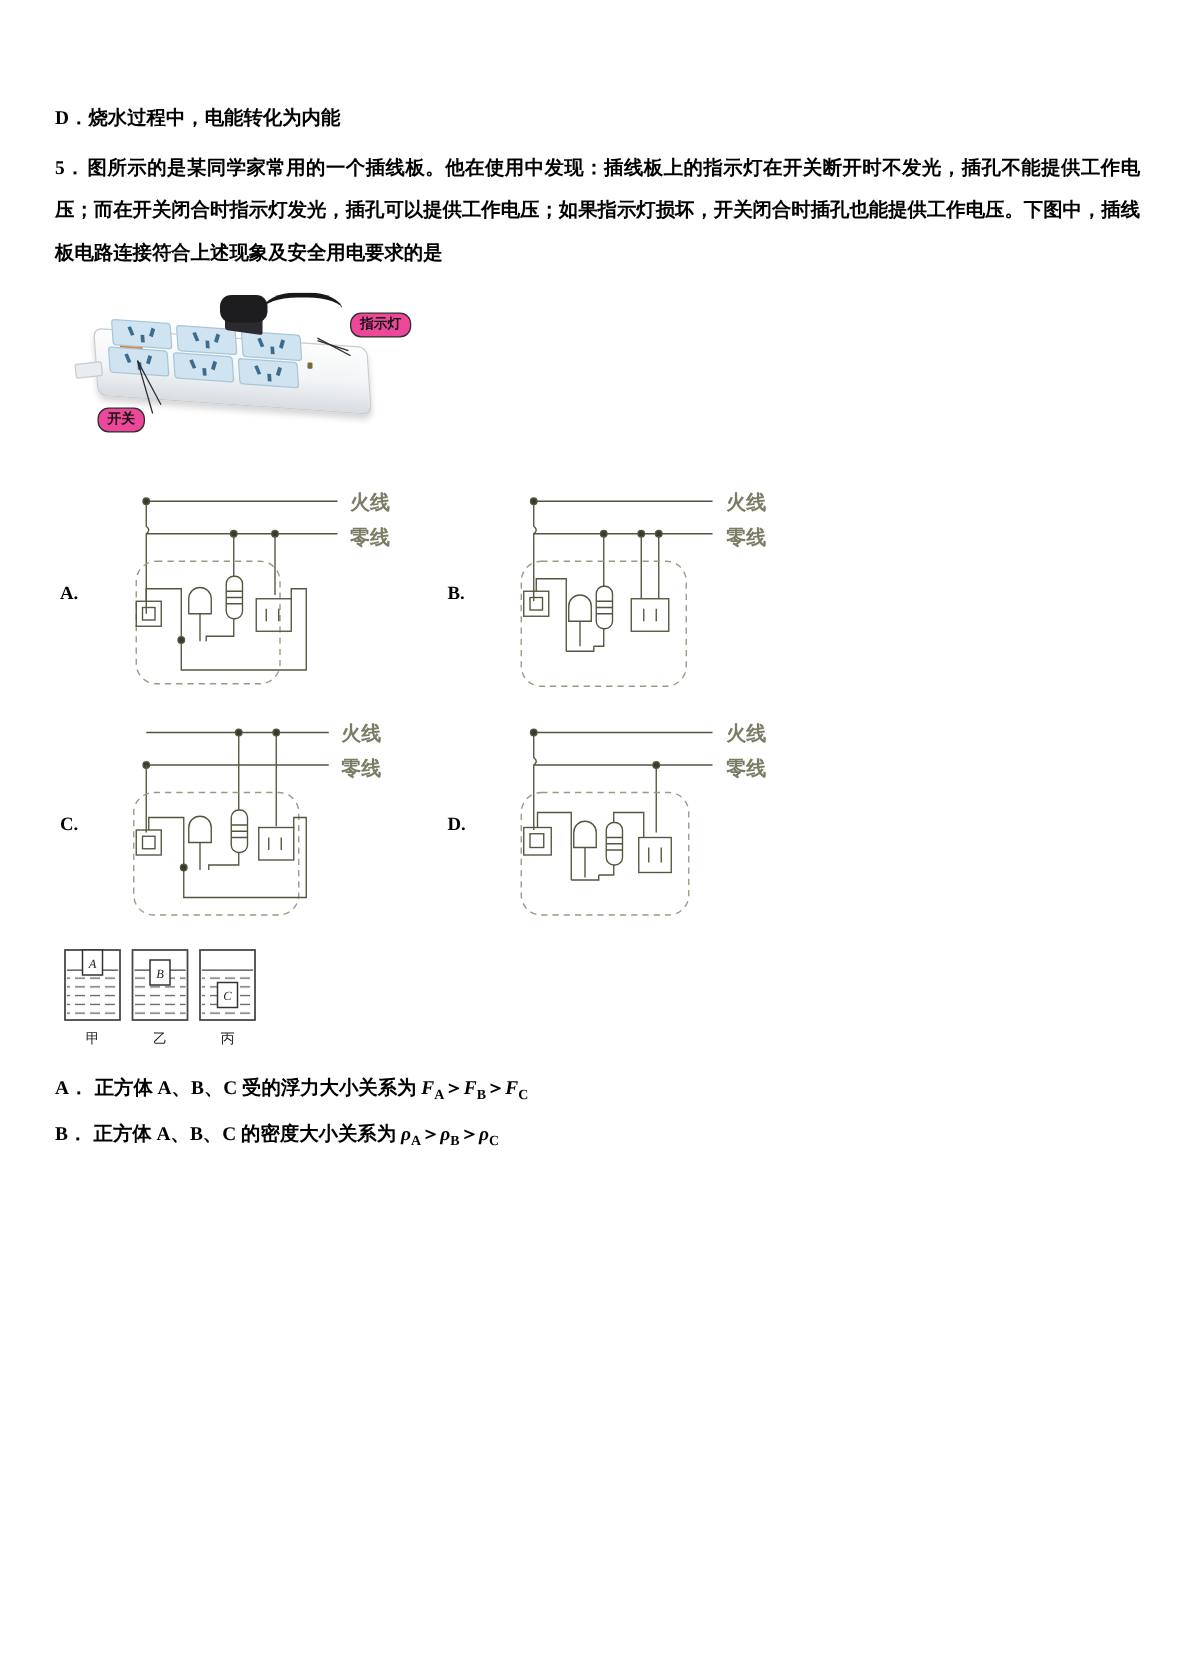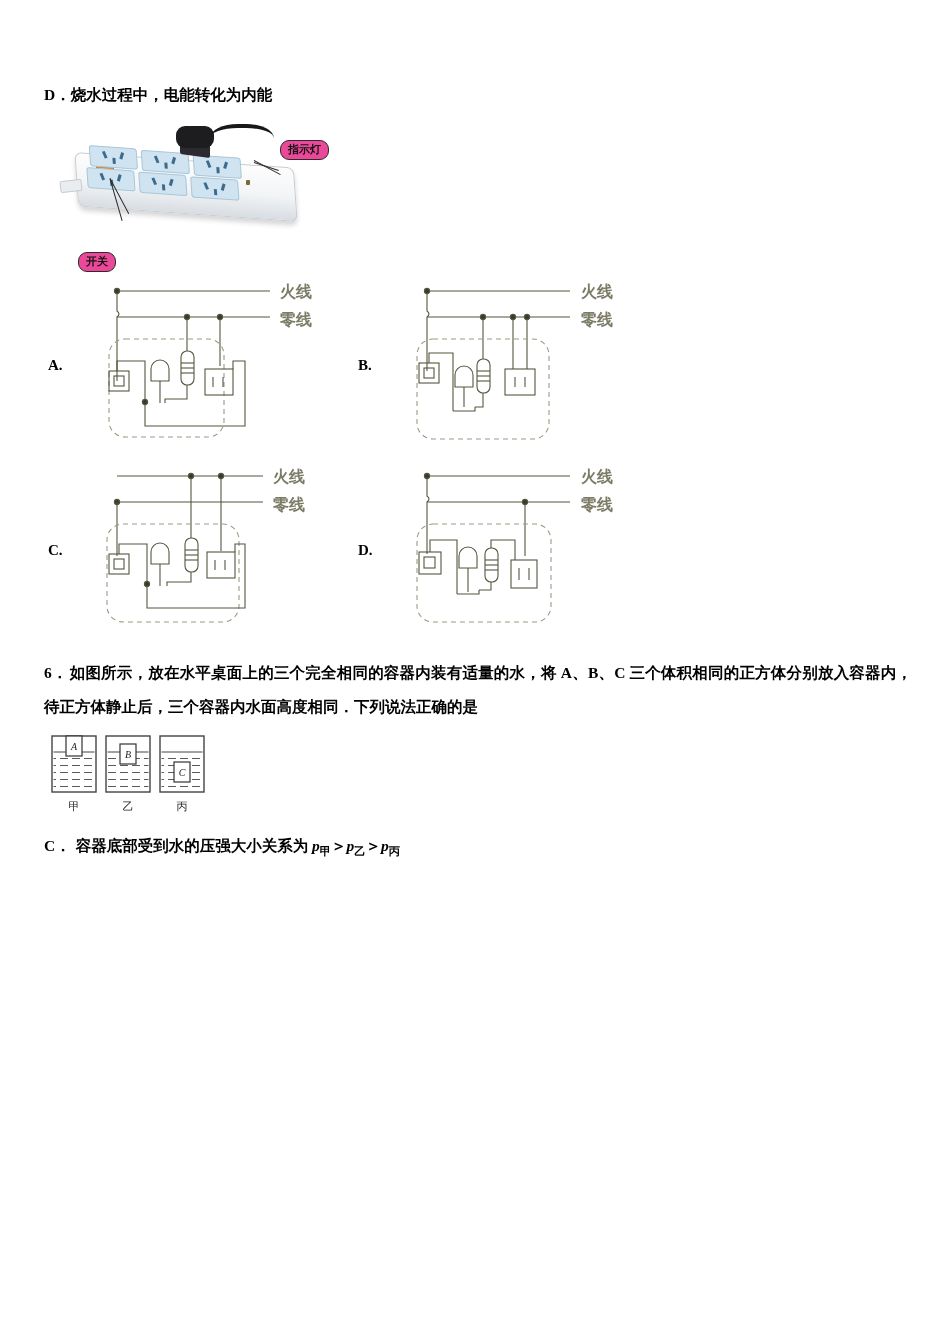--- a/index.html
+++ b/index.html
@@ -165,21 +165,21 @@
     border-radius: 9px;
     background: #ec4899;
     font-size: 11px;
     font-weight: bold;
     padding: 2px 7px 3px 7px;
     line-height: 13px;
     white-space: nowrap;
     color: #111;
   }
   .callout.ind { left: 222px; top: 12px; }
-  .callout.sw  { left: 20px;  top: 88px; margin-top: 36px; }
+  .callout.sw  { left: 20px;  top: 88px; }
   .lead {
     position: absolute;
     background: #2c2c2c;
   }
   .lead.l1 { left: 196px; top: 32px; width: 30px; height: 1px; transform: rotate(28deg); transform-origin: left center; }
   .lead.l2 { left: 196px; top: 34px; width: 26px; height: 1px; transform: rotate(18deg); transform-origin: left center; }
   .lead.l3 { left: 52px;  top: 50px; width: 40px; height: 1px; transform: rotate(62deg); transform-origin: left center; }
   .lead.l4 { left: 52px;  top: 50px; width: 44px; height: 1px; transform: rotate(74deg); transform-origin: left center; }
 
   
@@ -212,20 +212,23 @@
 </head>
 <body>
 
 <div class="page">
   <div class="content">
 
     <div class="opt-top">
       <span>D．</span><span>烧水过程中，电能转化为内能</span>
     </div>
 
+    <div class="qbody">
+      <span class="num">5．</span><span>图所示的是某同学家常用的一个插线板。他在使用中发现：插线板上的指示灯在开关断开时不发光，插孔不能提供工作电压；而在开关闭合时指示灯发光，插孔可以提供工作电压；如果指示灯损坏，开关闭合时插孔也能提供工作电压。下图中，插线板电路连接符合上述现象及安全用电要求的是</span>
+    </div>
 
     <div class="strip-figure">
       <div class="strip-body"></div>
       <div class="strip-plugpin"></div>
       <div class="strip-switch"></div>
       <div class="strip-top">
         <div class="sock s1">
             <i></i>
           </div>
         <div class="sock s2">
@@ -391,23 +394,20 @@
               <line x1="114" y1="112" x2="114" y2="124"></line>
               <line x1="124" y1="112" x2="124" y2="124"></line>
             </g>
             <text x="176" y="26" font-family="'Liberation Sans',sans-serif" font-size="16" font-weight="bold" fill="#7b7b66">火线</text>
             <text x="176" y="54" font-family="'Liberation Sans',sans-serif" font-size="16" font-weight="bold" fill="#7b7b66">零线</text>
           </svg>
         </div>
       </div>
     </div>
 
-    <div class="qbody" style="margin-top:18px;">
-      <span class="num">6．</span><span>如图所示，放在水平桌面上的三个完全相同的容器内装有适量的水，将 A、B、C 三个体积相同的正方体分别放入容器内，待正方体静止后，三个容器内水面高度相同．下列说法正确的是</span>
-    </div>
 
     <div class="cont-figure">
       <svg width="160" height="82" viewBox="0 0 160 82">
         <defs>
           <pattern id="wat" width="12" height="7" patternUnits="userSpaceOnUse">
             <line x1="0" y1="3.5" x2="8" y2="3.5" stroke="#5a5a5a" stroke-width="1"></line>
           </pattern>
         </defs>
 
         <g>
@@ -434,19 +434,22 @@
           <line x1="113.5" y1="18" x2="154.5" y2="18" stroke="#444" stroke-width="1"></line>
           <rect x="126" y="28" width="16" height="20" fill="#ffffff" stroke="#333" stroke-width="1.2"></rect>
           <text x="134" y="42" font-family="'Liberation Serif',serif" font-style="italic" font-size="10" text-anchor="middle" fill="#222">C</text>
           <text x="134" y="76" font-family="'Liberation Sans',sans-serif" font-size="11" text-anchor="middle" fill="#222">丙</text>
         </g>
       </svg>
     </div>
 
     <div class="optlist">
       <div class="optrow">
-        <span class="lbl">C．</span><span>容器底部受到水的压强大小关系为 <span class="ital">p</span><sub>甲</sub>＞<span class="ital">p</span><sub>乙</sub>＞<span class="ital">p</span><sub>丙</sub></span>
+        <span class="lbl">A．</span><span>正方体 A、B、C 受的浮力大小关系为 <span class="ital">F<sub>A</sub></span>＞<span class="ital">F<sub>B</sub></span>＞<span class="ital">F<sub>C</sub></span></span>
+      </div>
+      <div class="optrow">
+        <span class="lbl">B．</span><span>正方体 A、B、C 的密度大小关系为 <span class="rho">ρ<sub>A</sub></span>＞<span class="rho">ρ<sub>B</sub></span>＞<span class="rho">ρ<sub>C</sub></span></span>
       </div>
     </div>
 
 
   </div>
 </div>
 
 </body></html>

